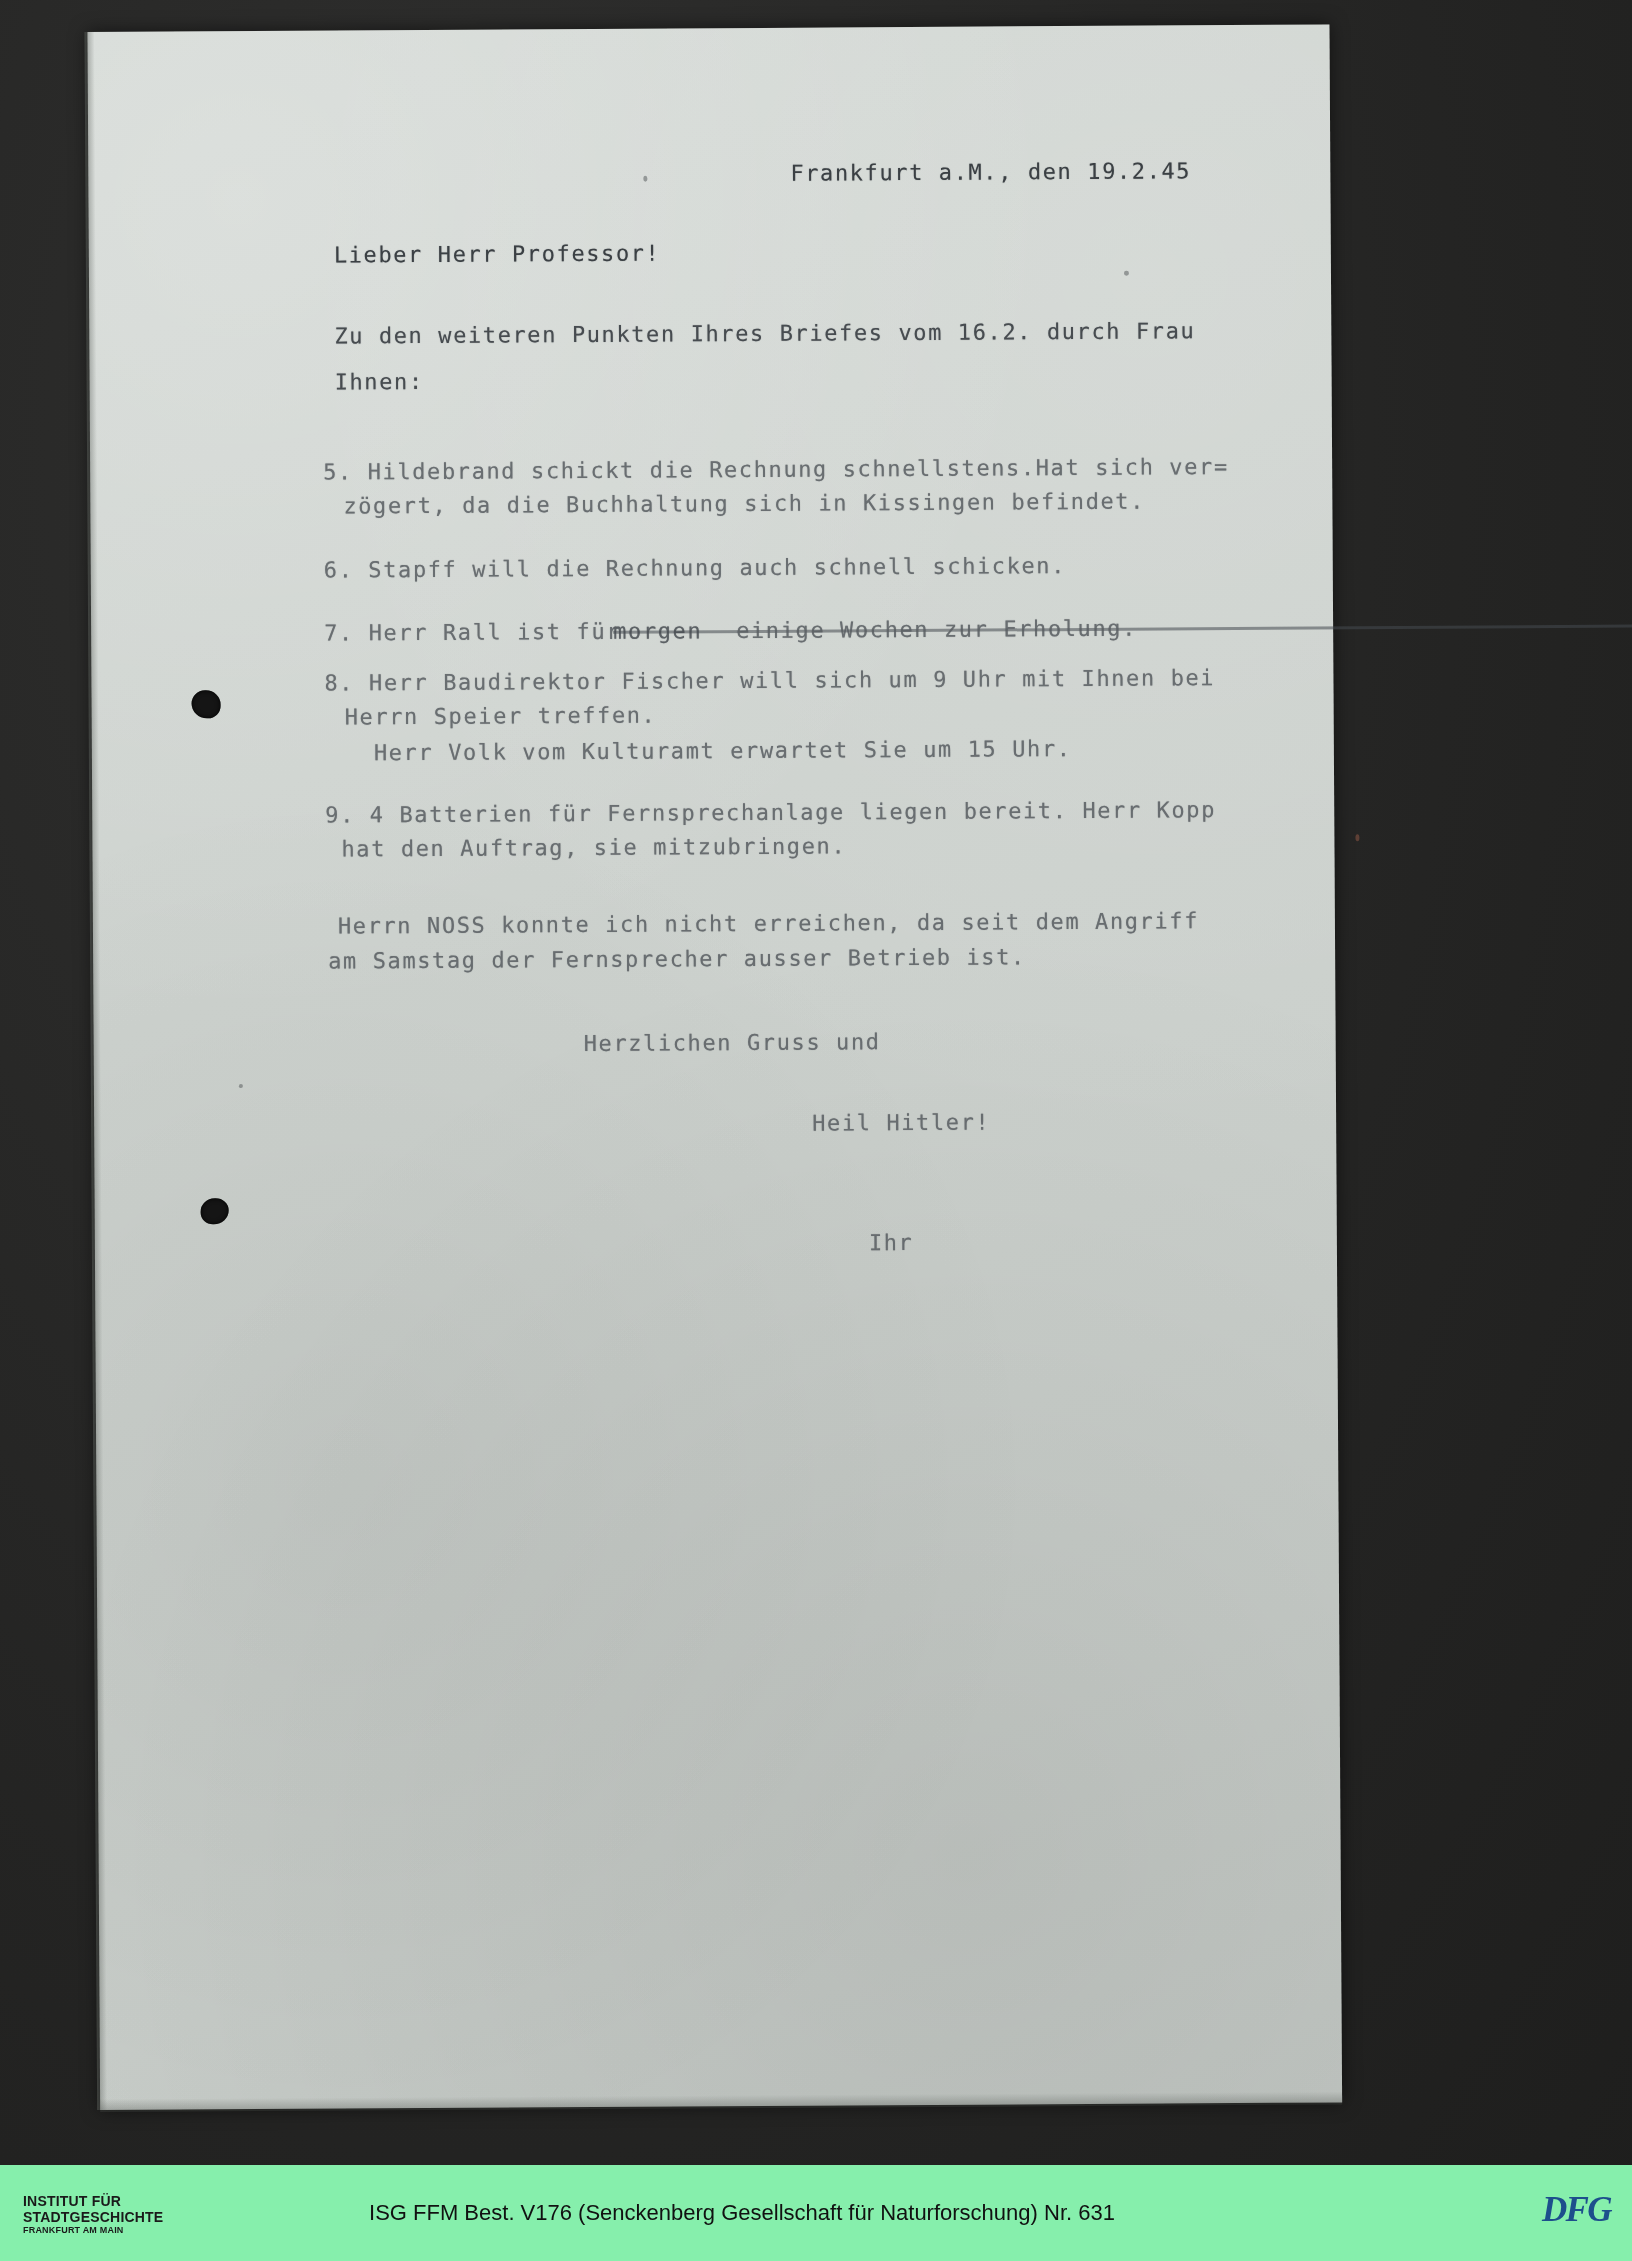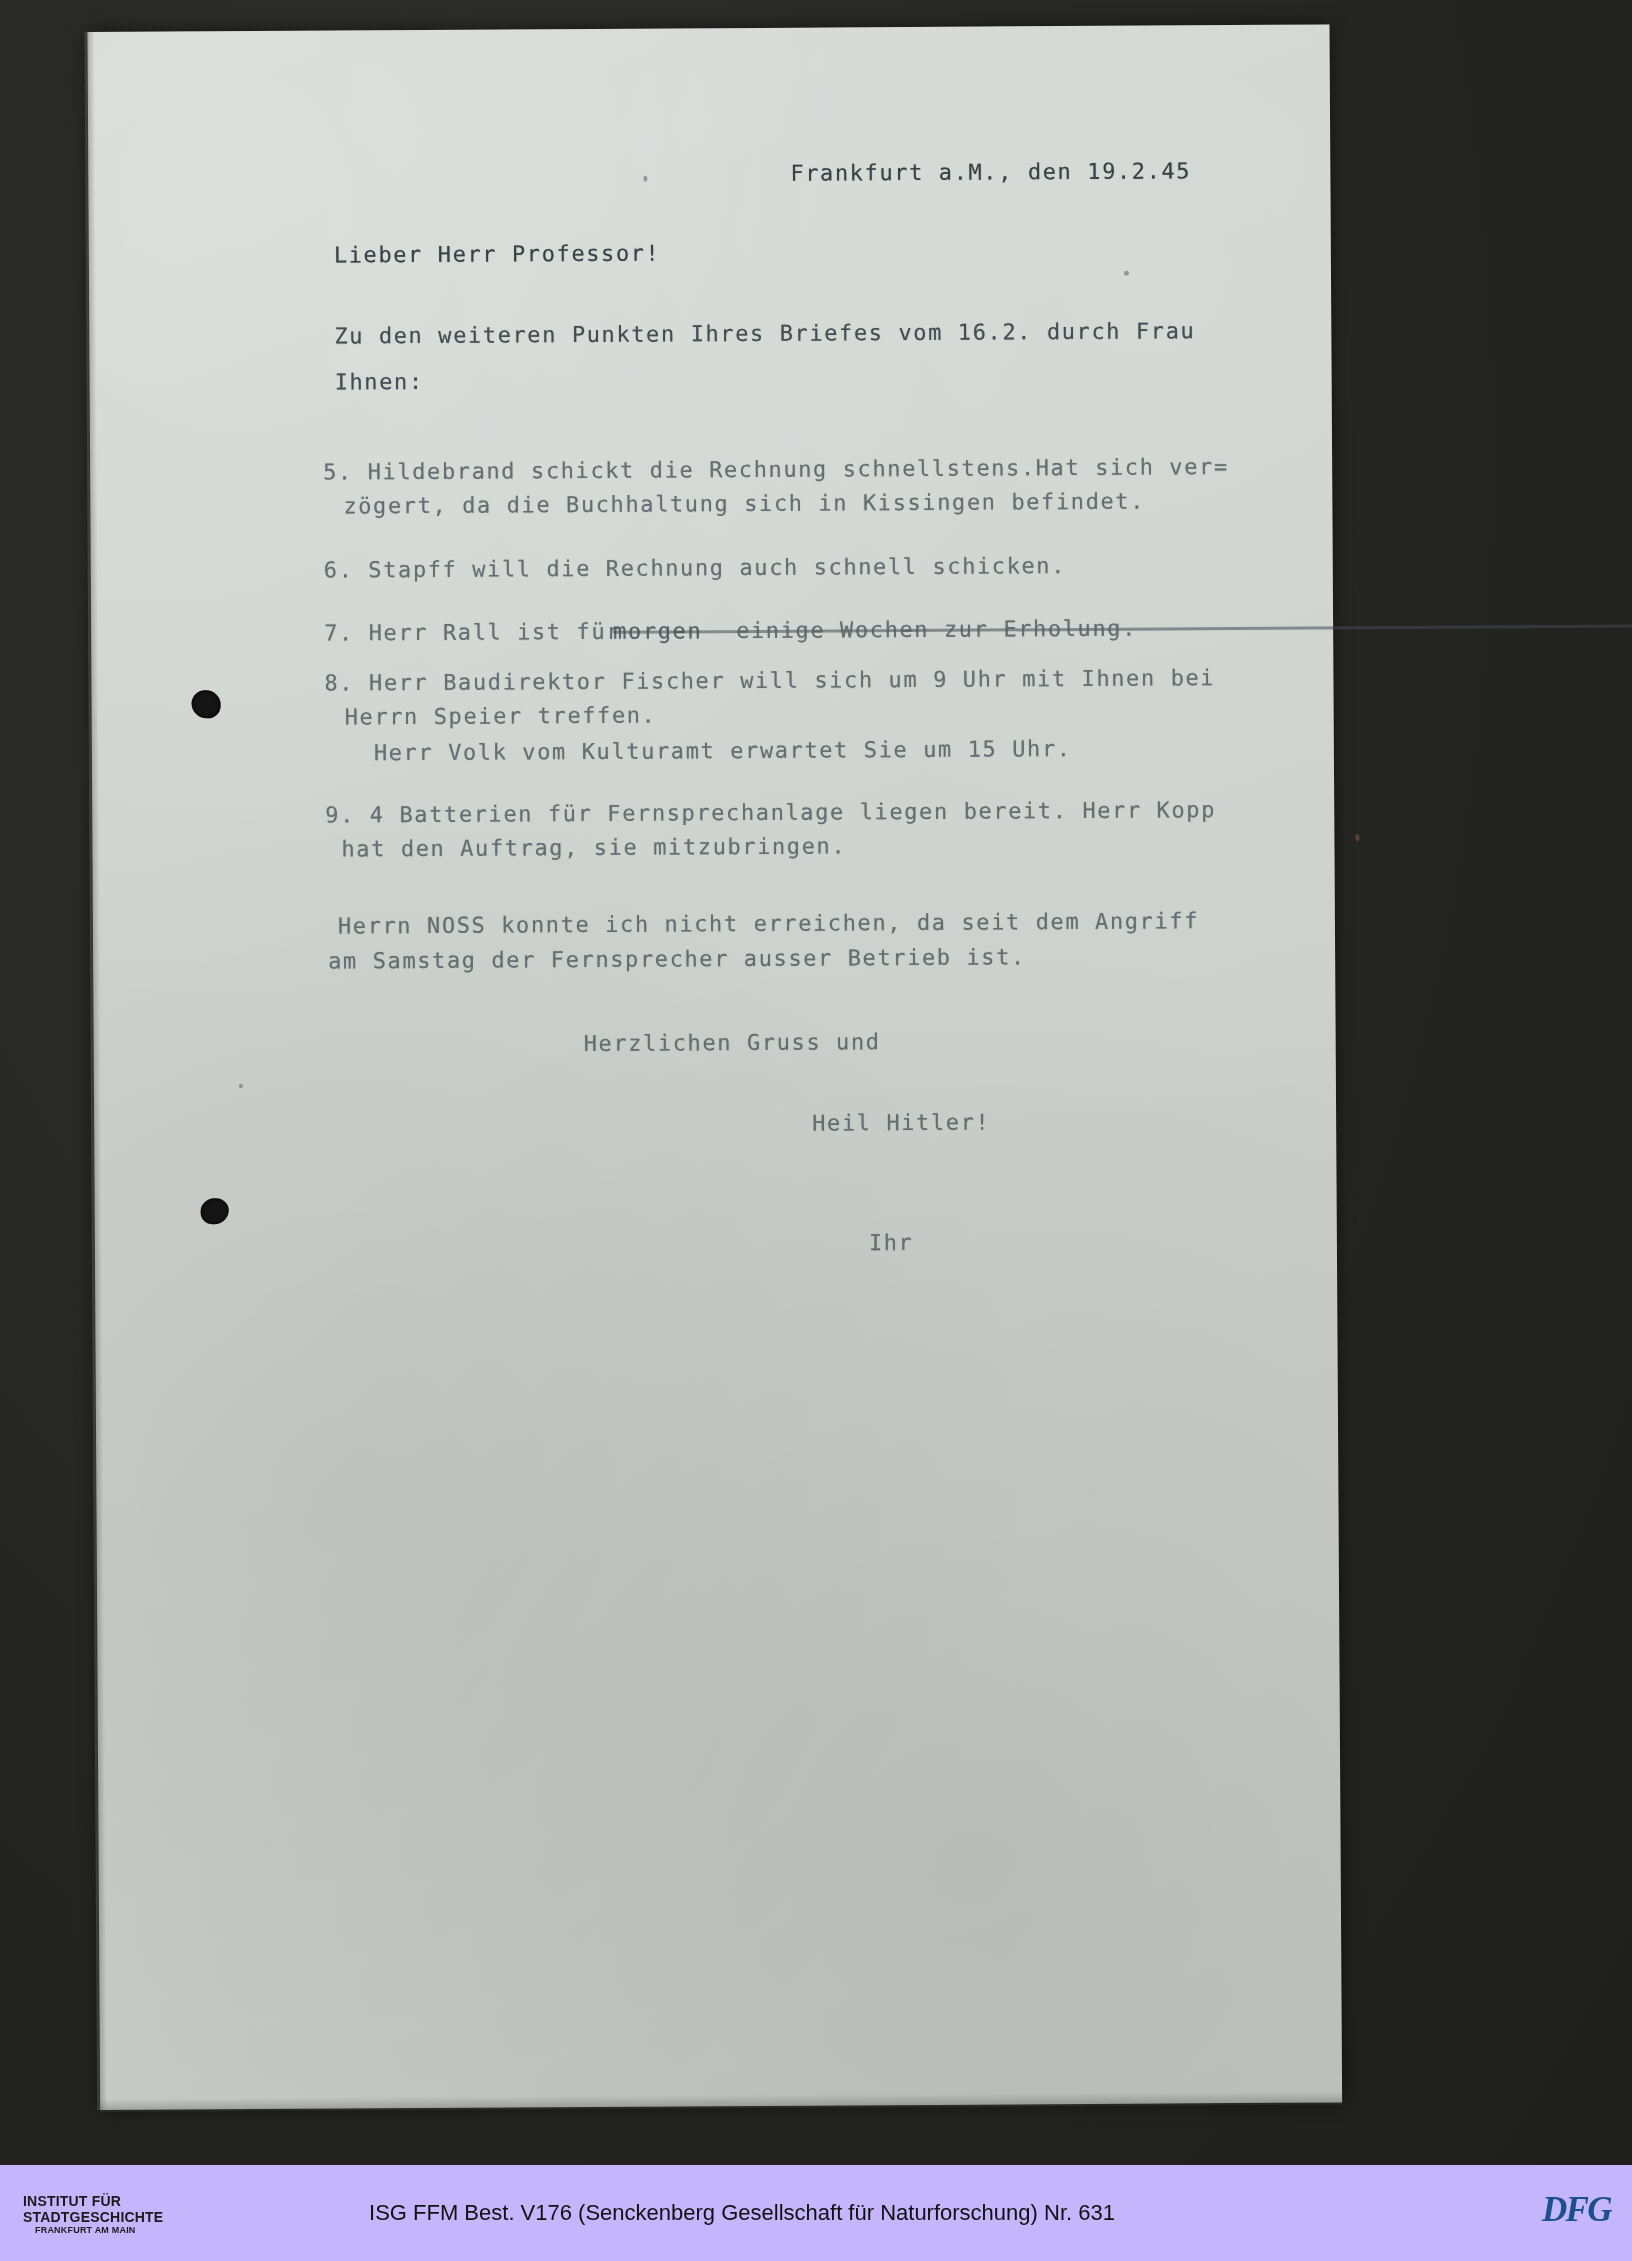--- a/index.html
+++ b/index.html
@@ -25,38 +25,37 @@
       radial-gradient(ellipse at 30% 20%, #2f2f2e 0%, #242423 60%, #1e1e1d 100%);
   }
 
   
   #footer-bar {
     position: absolute;
     left: 0;
     bottom: 0;
     width: 1632px;
     height: 96px;
-    background: #c4b5fd;
+    background: #86efac;
     z-index: 40;
   }
   #footer-logo-isg {
     position: absolute;
     left: 23px;
     top: 29px;
     color: #1a1a1a;
     line-height: 1.12;
     font-size: 14px;
     font-weight: bold;
     letter-spacing: 0.2px;
   }
   #footer-logo-isg .l3 {
     font-size: 9px;
     font-weight: bold;
     letter-spacing: 0.2px;
-    margin-left: 12px;
   }
   #footer-caption {
     position: absolute;
     left: 0; top: 0;
     width: 1484px;
     height: 96px;
     display: flex;
     align-items: center;
     justify-content: center;
     font-size: 22px;

